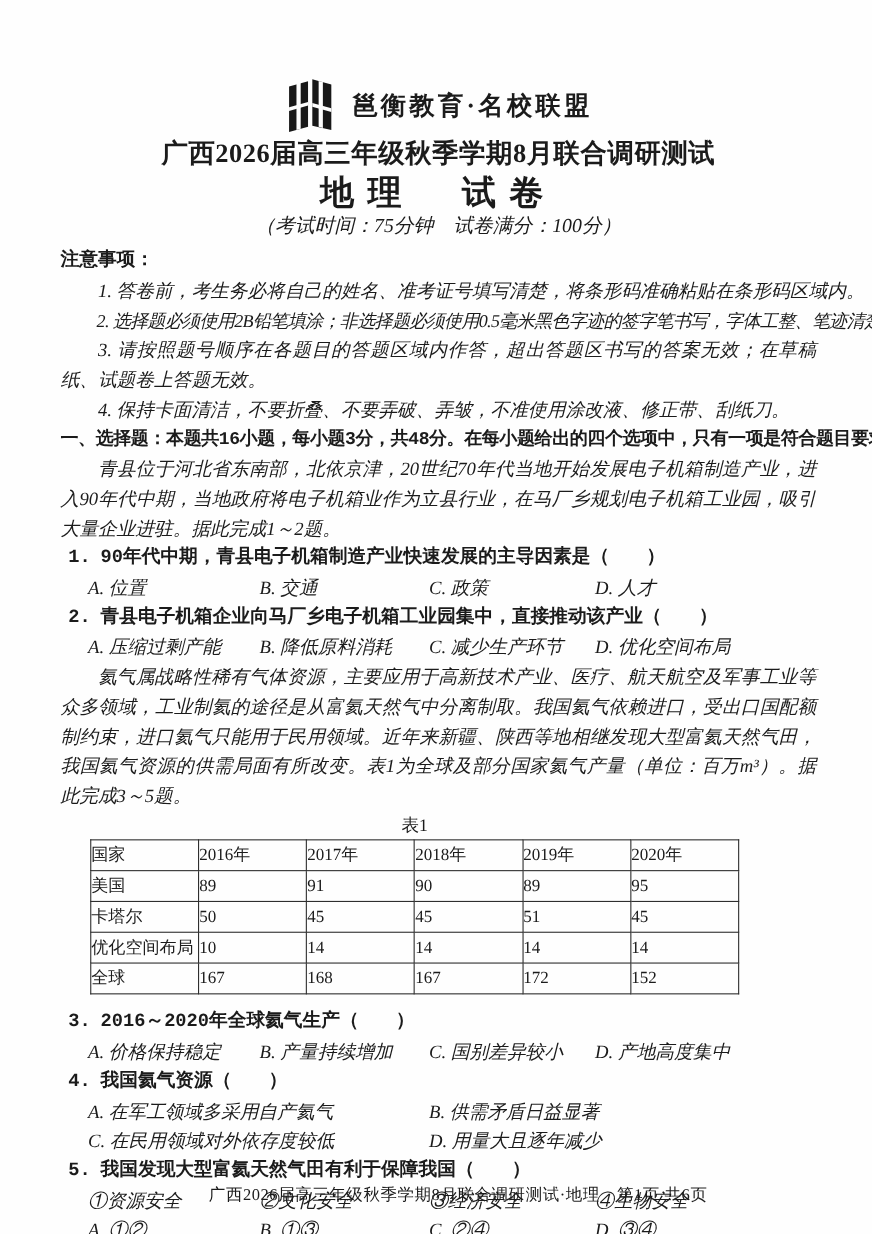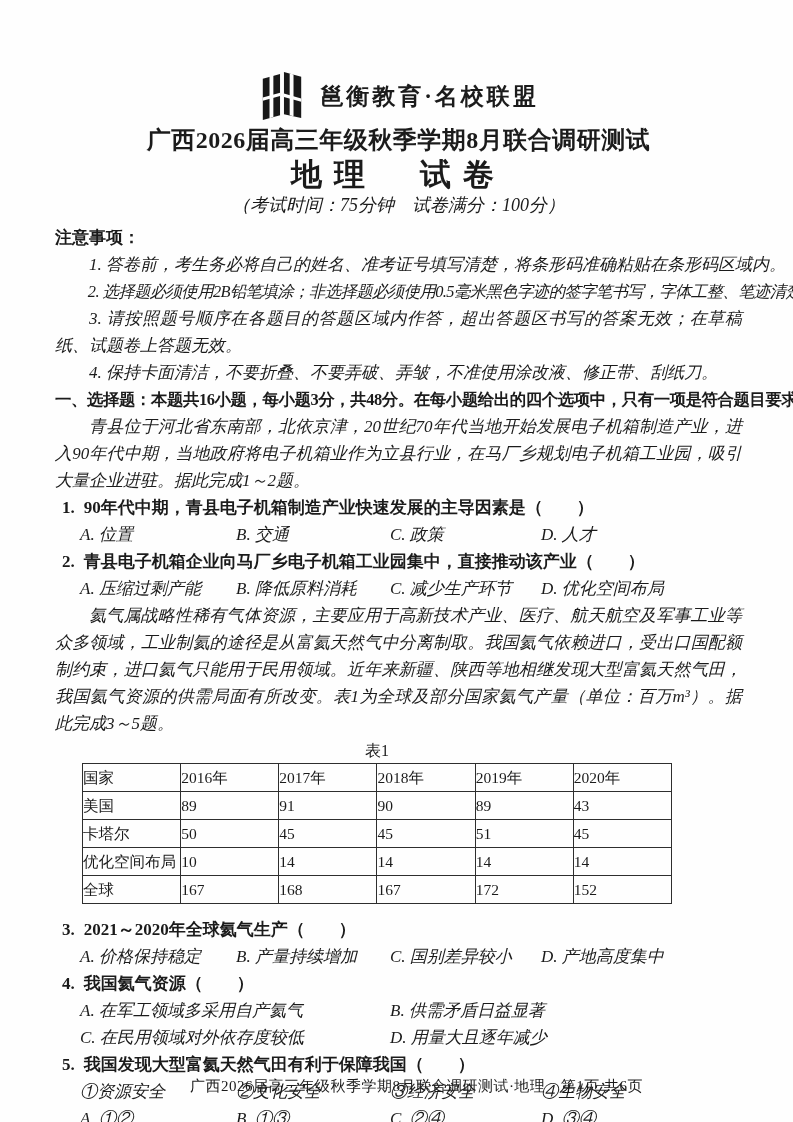--- a/index.html
+++ b/index.html
@@ -42,21 +42,21 @@
   .exam-info{
     text-align:center;
     font-size:18px;line-height:23px;
     font-style:italic;
   }
   
   .body-text{
     margin-top:7px;
     font-size:17px;line-height:27px;
   }
-  .hei{font-family:Liberation Serif, serif;font-weight:700;}
+  .hei{font-family:Liberation Mono, monospace;font-weight:700;}
   .kai{font-family:"Liberation Serif","DejaVu Serif",serif;font-style:italic;}
   .notice-item{text-indent:2em;text-align:justify;}
   .nowrap{white-space:nowrap;}
   .tight{letter-spacing:-0.6px;font-size:16.4px;}
   .section-heading{
     white-space:nowrap;letter-spacing:-0.4px;font-size:16.4px;
   }
   .passage{text-indent:2em;text-align:justify;}
   .q-line{display:flex;padding-left:7px;}
   .q-num{flex:0 0 auto;margin-right:9px;}
@@ -159,21 +159,21 @@
               <td>2018年</td>
               <td>2019年</td>
               <td>2020年</td>
             </tr>
             <tr>
               <td>美国</td>
               <td>89</td>
               <td>91</td>
               <td>90</td>
               <td>89</td>
-              <td>43</td>
+              <td>95</td>
             </tr>
             <tr>
               <td>卡塔尔</td>
               <td>50</td>
               <td>45</td>
               <td>45</td>
               <td>51</td>
               <td>45</td>
             </tr>
             <tr>
@@ -191,21 +191,21 @@
               <td>167</td>
               <td>172</td>
               <td>152</td>
             </tr>
           </tbody>
         </table>
       </div>
 
       <div class="q-line hei after-table">
         <span class="q-num">3.</span>
-        <span>2021～2020年全球氦气生产（　　）</span>
+        <span>2016～2020年全球氦气生产（　　）</span>
       </div>
       <div class="opts-row opts4 kai">
         <span>A. 价格保持稳定</span>
         <span>B. 产量持续增加</span>
         <span>C. 国别差异较小</span>
         <span>D. 产地高度集中</span>
       </div>
 
       <div class="q-line hei">
         <span class="q-num">4.</span>

